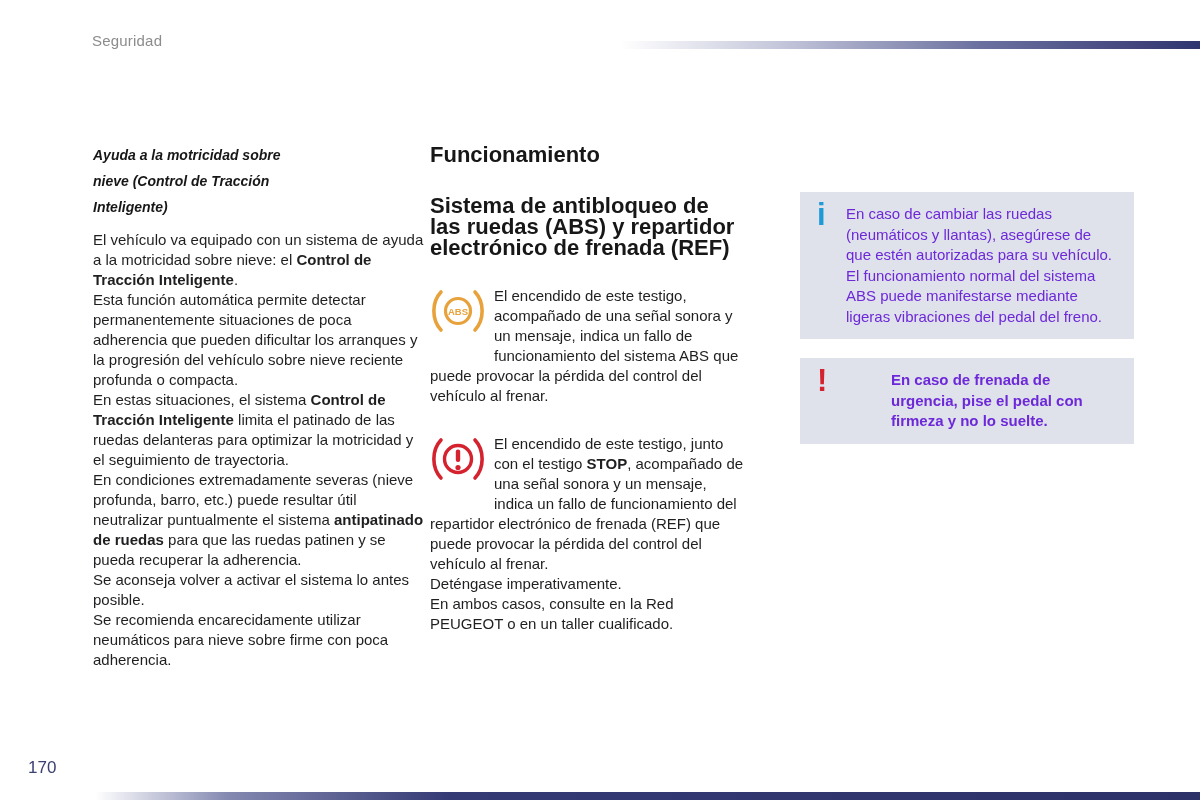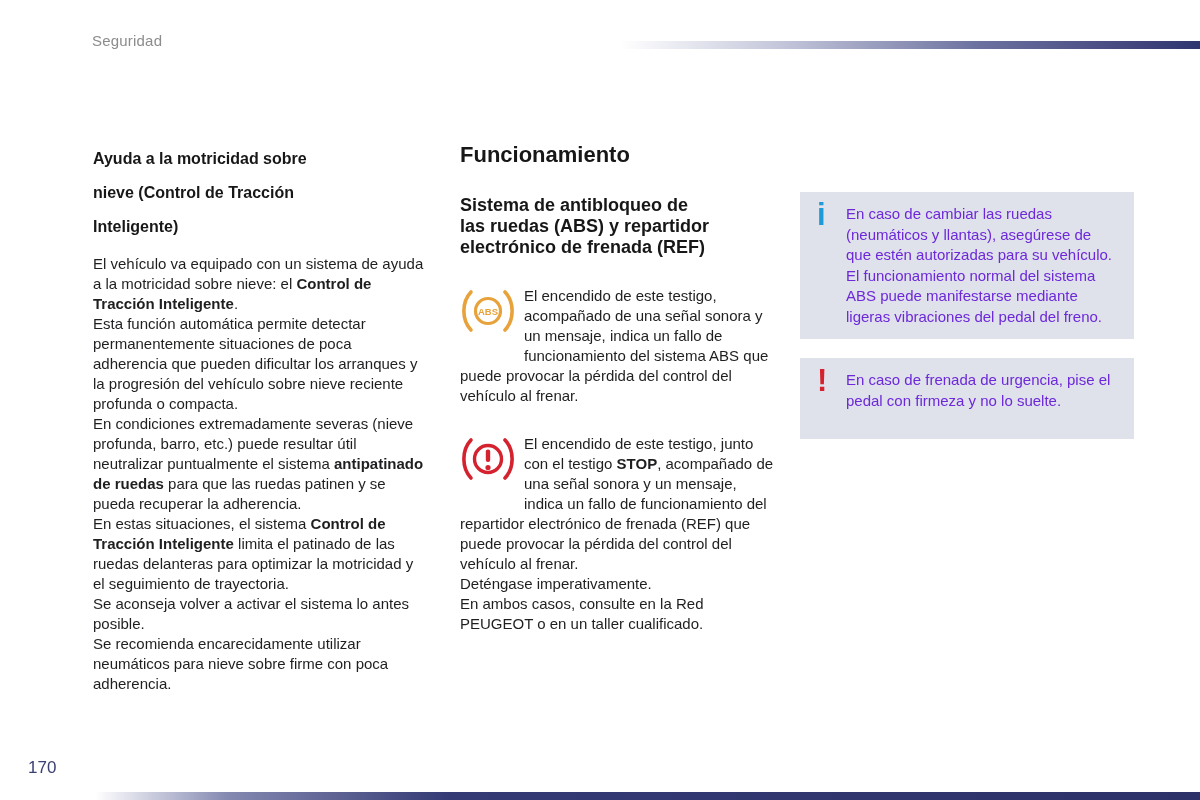--- a/index.html
+++ b/index.html
@@ -16,47 +16,47 @@
   body{font-family:"Liberation Sans","DejaVu Sans",sans-serif;color:var(--body-text);}
   .page{position:relative;width:1200px;height:800px;background:#ffffff;overflow:hidden;padding-left:32px;}
 
   
   .section-label{position:absolute;left:92px;top:32px;font-size:15px;color:var(--header-gray);letter-spacing:.2px;}
   .top-bar{position:absolute;left:620px;top:41px;width:580px;height:8px;
     background:linear-gradient(to right,rgba(255,255,255,0) 0%,#c3c6da 28%,#6b719f 62%,#2f356f 100%);}
 
   
   .col-left{position:absolute;left:93px;top:142px;width:332px;}
-  .col-mid{position:absolute;left:460px;top:142px;width:314px;}
+  .col-mid{position:absolute;left:430px;top:142px;width:314px;}
   .col-right{position:absolute;left:800px;top:192px;width:334px;}
 
-  h1.sec{font-size:16px;line-height:34px;font-weight:bold;color:#171717;white-space:pre-line;}
+  h1.sec{font-size:14px;line-height:26px;font-weight:bold;color:#171717;white-space:pre-line;font-style:italic;}
   h1.big{font-size:22px;line-height:26px;font-weight:bold;color:#171717;}
-  h2.sub{font-size:18px;line-height:21px;font-weight:bold;color:#171717;white-space:pre-line;margin-top:27px;}
+  h2.sub{font-size:22px;line-height:21px;font-weight:bold;color:#171717;white-space:pre-line;margin-top:27px;}
 
   .body-text p{font-size:15px;line-height:20px;color:var(--body-text);}
   .col-left .body-text{margin-top:10px;}
 
   .lamp-block{margin-top:28px;font-size:15px;line-height:20px;}
   .lamp-block .lamp-float{float:left;width:64px;height:80px;}
   .lamp-block:after{content:"";display:block;clear:both;}
   .lamp-svg{display:block;margin-top:2px;}
   .abs-svg{color:var(--abs-orange);}
   .brake-svg{color:var(--warning-red);}
   .bold-line{font-weight:normal;}
 
   
   .note-box{position:relative;width:334px;background:var(--note-box-bg);padding:12px 14px 12px 46px;}
   .note-box .note-glyph{position:absolute;left:17px;top:6px;font-size:31px;font-weight:bold;line-height:34px;}
   .note-glyph.info{color:var(--info-blue);}
   .note-glyph.alert{color:var(--warning-red);}
   .note-box p{font-size:15px;line-height:20.5px;color:#6d28d9;}
   .note-box.box-1{min-height:146px;}
   .note-box.box-2{margin-top:19px;min-height:81px;}
-  .note-box.box-2 p{font-weight:normal;}
+  .note-box.box-2 p{font-weight:bold;margin-left:45px;}
 
   
   .page-number{position:absolute;left:28px;top:758px;font-size:17px;font-weight:normal;color:#3b4073;}
   .bottom-bar{position:absolute;left:95px;top:792px;width:1105px;height:8px;
     background:linear-gradient(to right,rgba(255,255,255,.85) 0%,#8489b1 12%,#343a74 32%,#2c3168 100%);}
 </style>
 </head>
 <body>
 
 <div class="page">
@@ -64,22 +64,22 @@
   <span class="section-label">Seguridad</span>
   <div class="top-bar"></div>
 
   <section class="col-left">
     <h1 class="sec">Ayuda a la motricidad sobre
 nieve (Control de Tracción
 Inteligente)</h1>
     <div class="body-text">
       <p><span>El vehículo va equipado con un sistema de ayuda a la motricidad sobre nieve: el </span><b>Control de Tracción Inteligente</b><span>.</span></p>
       <p><span>Esta función automática permite detectar permanentemente situaciones de poca adherencia que pueden dificultar los arranques y la progresión del vehículo sobre nieve reciente profunda o compacta.</span></p>
+      <p><span>En estas situaciones, el sistema </span><b>Control de Tracción Inteligente</b><span> limita el patinado de las ruedas delanteras para optimizar la motricidad y el seguimiento de trayectoria.</span></p>
       <p><span>En condiciones extremadamente severas (nieve profunda, barro, etc.) puede resultar útil neutralizar puntualmente el sistema </span><b>antipatinado de ruedas</b><span> para que las ruedas patinen y se pueda recuperar la adherencia.</span></p>
-      <p><span>En estas situaciones, el sistema </span><b>Control de Tracción Inteligente</b><span> limita el patinado de las ruedas delanteras para optimizar la motricidad y el seguimiento de trayectoria.</span></p>
       <p><span>Se aconseja volver a activar el sistema lo antes posible.</span></p>
       <p><span>Se recomienda encarecidamente utilizar neumáticos para nieve sobre firme con poca adherencia.</span></p>
     </div>
   </section>
 
   <section class="col-mid">
     <h1 class="big">Funcionamiento</h1>
     <h2 class="sub">Sistema de antibloqueo de
 las ruedas (ABS) y repartidor
 electrónico de frenada (REF)</h2>

